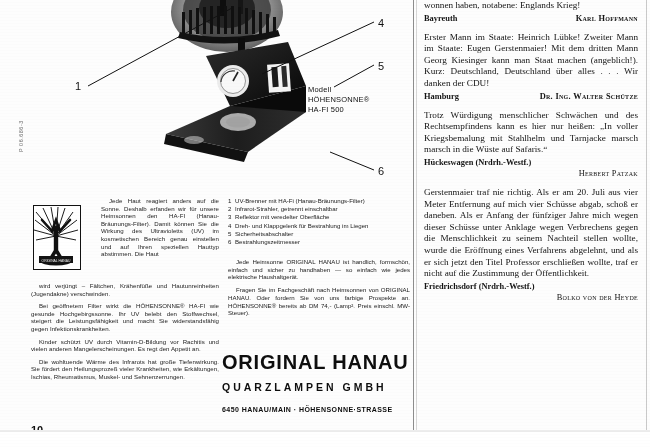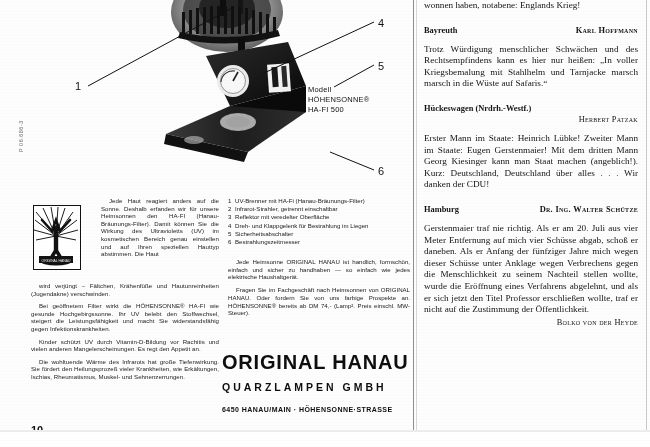--- a/index.html
+++ b/index.html
@@ -129,21 +129,21 @@
     color:#141414;
   }
   .letters .lt{
     font-size:9.2px;line-height:11.6px;text-align:justify;
     margin:0 0 0 0;
     hyphens:auto;
   }
   .letters .blk{margin-bottom:9px;}
   .sigrow{
     display:flex;justify-content:space-between;align-items:baseline;
-    font-size:8.4px;margin-top:14px;
+    font-size:8.4px;margin-top:2px;
   }
   .sigrow .place{font-weight:bold;}
   .sigrow .who{
     font-variant:small-caps;letter-spacing:.3px;font-weight:bold;
   }
   .sigright{
     text-align:right;font-size:8.4px;margin-top:2px;
     font-variant:small-caps;letter-spacing:.3px;
   }
   .rule-right{
@@ -321,37 +321,40 @@
 
     <div class="blk">
       <div class="lt">wonnen haben, notabene: Englands Krieg!</div>
       <div class="sigrow">
         <span class="place">Bayreuth</span>
         <span class="who">Karl Hoffmann</span>
       </div>
     </div>
 
     <div class="blk">
+      <div class="lt">Erster Mann im Staate: Heinrich Lübke! Zweiter Mann im Staate: Eugen Gerstenmaier! Mit dem dritten Mann Georg Kiesinger kann man Staat machen (angeblich!). Kurz: Deutschland, Deutschland über alles . . . Wir danken der CDU!</div>
+      <div class="sigrow">
+        <span class="place">Hamburg</span>
+        <span class="who">Dr. Ing. Walter Schütze</span>
+      </div>
+    </div>
+
+    <div class="blk">
       <div class="lt">Trotz Würdigung menschlicher Schwächen und des Rechtsempfindens kann es hier nur heißen: „In voller Kriegsbemalung mit Stahlhelm und Tarnjacke marsch marsch in die Wüste auf Safaris.“</div>
       <div class="sigrow">
         <span class="place">Hückeswagen (Nrdrh.-Westf.)</span>
       </div>
       <div class="sigright">Herbert Patzak</div>
     </div>
 
     <div class="blk">
-      <div class="lt">Erster Mann im Staate: Heinrich Lübke! Zweiter Mann im Staate: Eugen Gerstenmaier! Mit dem dritten Mann Georg Kiesinger kann man Staat machen (angeblich!). Kurz: Deutschland, Deutschland über alles . . . Wir danken der CDU!</div>
+      <div class="lt">Gerstenmaier traf nie richtig. Als er am 20. Juli aus vier Meter Entfernung auf mich vier Schüsse abgab, schoß er daneben. Als er Anfang der fünfziger Jahre mich wegen dieser Schüsse unter Anklage wegen Verbrechens gegen die Menschlichkeit zu seinem Nachteil stellen wollte, wurde die Eröffnung eines Verfahrens abgelehnt, und als er sich jetzt den Titel Professor erschließen wollte, traf er nicht auf die Zustimmung der Öffentlichkeit.</div>
       <div class="sigrow">
-        <span class="place">Hamburg</span>
-        <span class="who">Dr. Ing. Walter Schütze</span>
+        <span class="place">Friedrichsdorf (Nrdrh.-Westf.)</span>
       </div>
-    </div>
-
-    <div class="blk">
-      <div class="lt">Gerstenmaier traf nie richtig. Als er am 20. Juli aus vier Meter Entfernung auf mich vier Schüsse abgab, schoß er daneben. Als er Anfang der fünfziger Jahre mich wegen dieser Schüsse unter Anklage wegen Verbrechens gegen die Menschlichkeit zu seinem Nachteil stellen wollte, wurde die Eröffnung eines Verfahrens abgelehnt, und als er sich jetzt den Titel Professor erschließen wollte, traf er nicht auf die Zustimmung der Öffentlichkeit.</div>
       <div class="sigright">Bolko von der Heyde</div>
     </div>
 
   </div>
 
   <div class="rule-right"></div>
   <div class="bottom-shade"></div>
   <div class="bottom-edge"></div>
   <div class="scan-noise"></div>
 </div>

